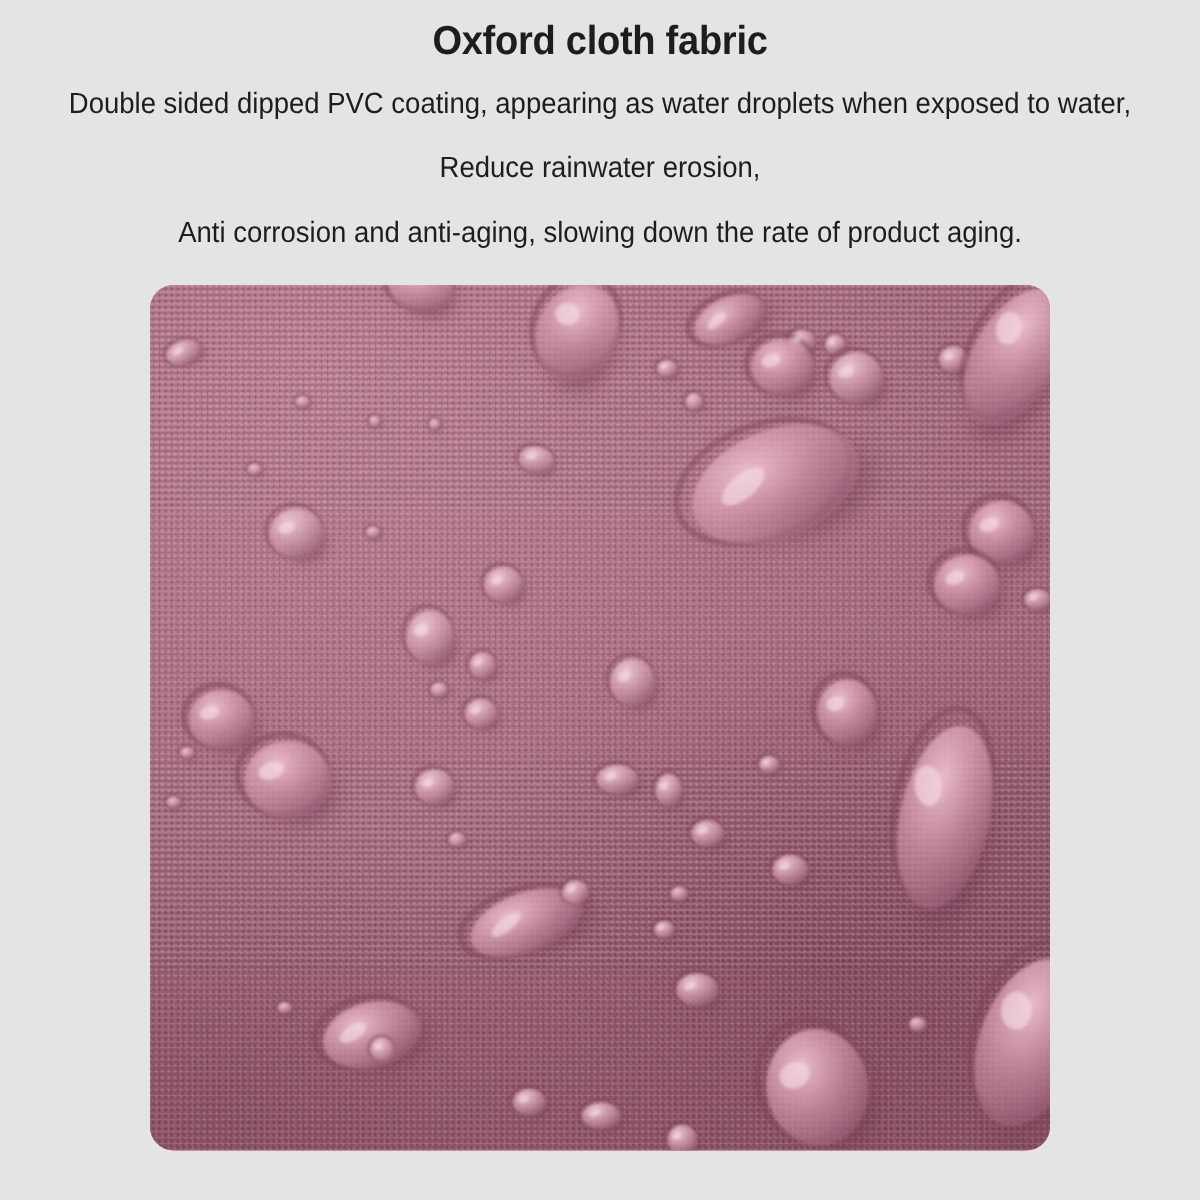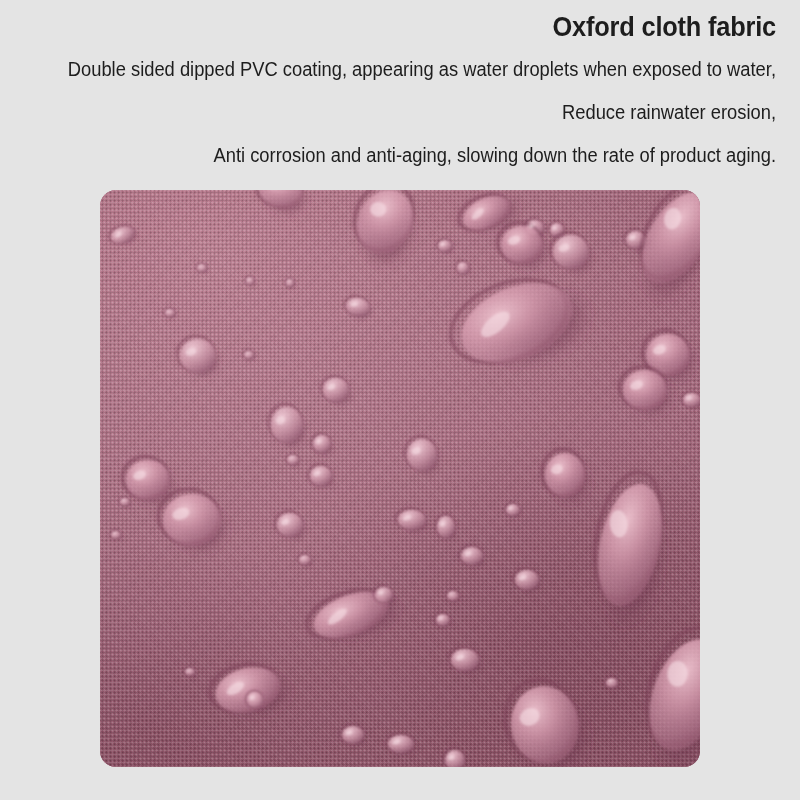--- a/index.html
+++ b/index.html
@@ -22,21 +22,21 @@
     height: 800px;
     background: #e4e4e4;
   }
 
   
   .text-block {
     position: absolute;
     top: 0;
     left: 0;
     width: 800px;
-    text-align: right;
+    text-align: center;
   }
 
   .title {
     font-size: 27px;
     font-weight: bold;
     color: #1d1d1d;
     letter-spacing: -0.2px;
     margin: 0;
     padding-top: 10px;
     line-height: 34px;

